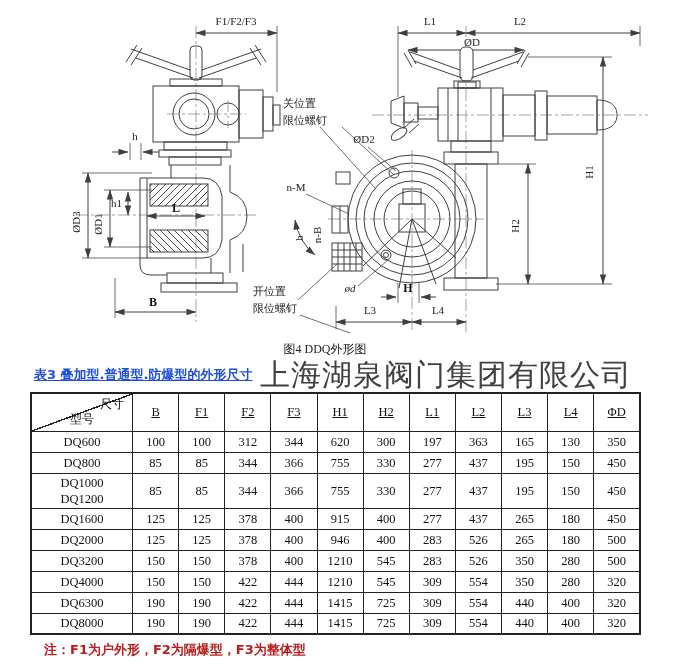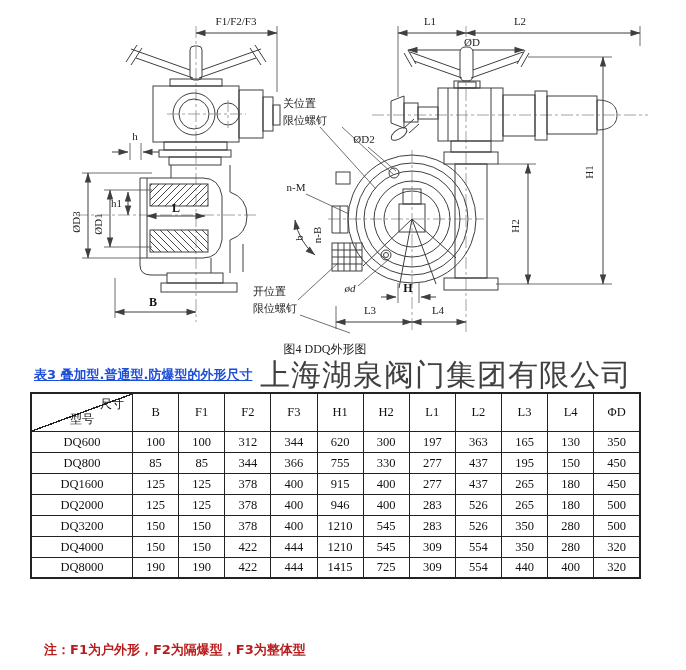--- a/index.html
+++ b/index.html
@@ -28,21 +28,21 @@
     font:bold 13px "DejaVu Sans",sans-serif;color:#1d4ed8;text-decoration:underline;}
   #note{position:absolute;left:44px;top:641px;
     font:bold 13px "DejaVu Sans",sans-serif;color:#b91c1c;}
   
   #dim-table{position:absolute;left:30px;top:392px;width:611px;z-index:2;
     border-collapse:collapse;table-layout:fixed;background:transparent;
     font:12.5px "Liberation Serif",serif;}
   #dim-table td,#dim-table th{border:1px solid #222;text-align:center;vertical-align:middle;
     padding:1px 0;line-height:16px;font-weight:normal;}
   #dim-table{border:2px solid #222;}
-  #dim-table thead tr{height:38px;}
+  #dim-table thead tr{height:38px;text-decoration:underline;}
   #dim-table tbody tr{height:21px;padding-left:40px;}
   th.corner{width:100px;position:relative;padding:0;
     background:linear-gradient(to bottom right,
       transparent calc(50% - 0.7px),#222 calc(50% - 0.7px),
       #222 calc(50% + 0.7px),transparent calc(50% + 0.7px));}
   th.corner .c-top{position:absolute;top:2px;right:8px;font:12px "DejaVu Sans",sans-serif;}
   th.corner .c-bot{position:absolute;bottom:3px;left:7px;font:12px "DejaVu Sans",sans-serif;margin-left:31px;}
 </style>
 </head>
 <body>
@@ -313,20 +313,34 @@
         <td>366</td>
         <td>755</td>
         <td>330</td>
         <td>277</td>
         <td>437</td>
         <td>195</td>
         <td>150</td>
         <td>450</td>
       </tr>
       <tr>
+        <td>DQ1000<br>DQ1200</td>
+        <td>85</td>
+        <td>85</td>
+        <td>344</td>
+        <td>366</td>
+        <td>755</td>
+        <td>330</td>
+        <td>277</td>
+        <td>437</td>
+        <td>195</td>
+        <td>150</td>
+        <td>450</td>
+      </tr>
+      <tr>
         <td>DQ1600</td>
         <td>125</td>
         <td>125</td>
         <td>378</td>
         <td>400</td>
         <td>915</td>
         <td>400</td>
         <td>277</td>
         <td>437</td>
         <td>265</td>
@@ -366,20 +380,34 @@
         <td>150</td>
         <td>150</td>
         <td>422</td>
         <td>444</td>
         <td>1210</td>
         <td>545</td>
         <td>309</td>
         <td>554</td>
         <td>350</td>
         <td>280</td>
+        <td>320</td>
+      </tr>
+      <tr>
+        <td>DQ6300</td>
+        <td>190</td>
+        <td>190</td>
+        <td>422</td>
+        <td>444</td>
+        <td>1415</td>
+        <td>725</td>
+        <td>309</td>
+        <td>554</td>
+        <td>440</td>
+        <td>400</td>
         <td>320</td>
       </tr>
       <tr>
         <td>DQ8000</td>
         <td>190</td>
         <td>190</td>
         <td>422</td>
         <td>444</td>
         <td>1415</td>
         <td>725</td>

